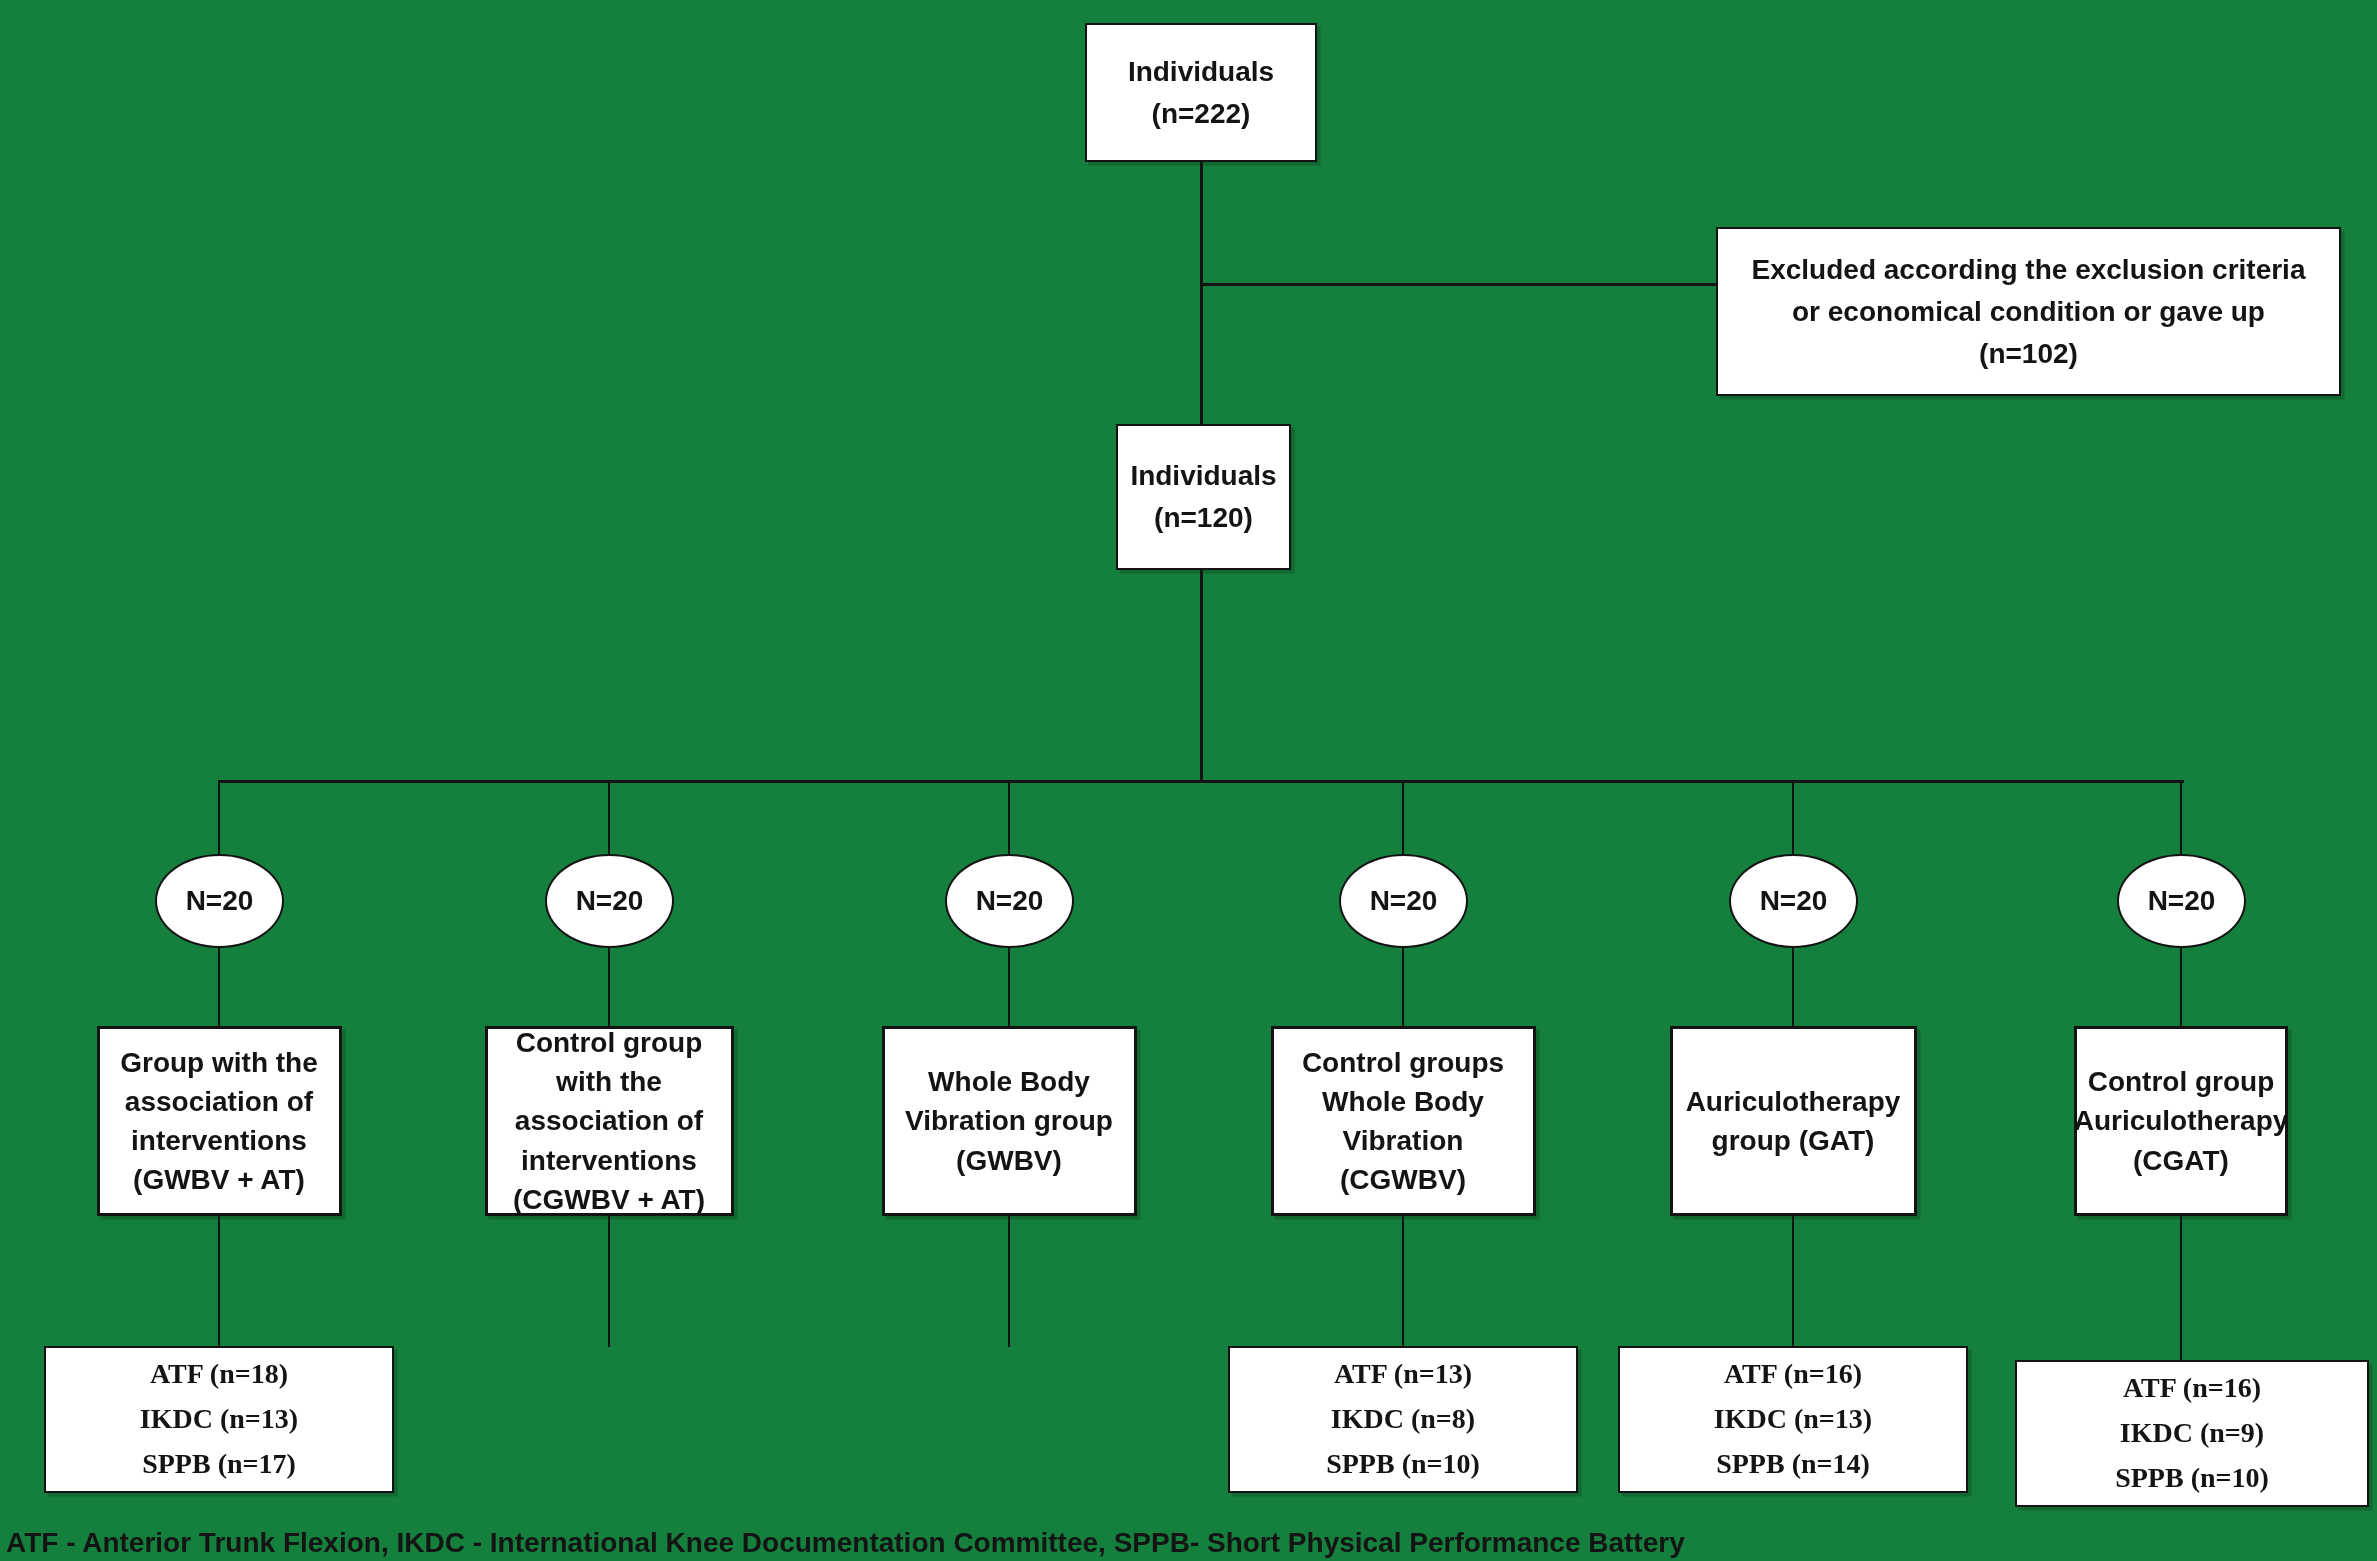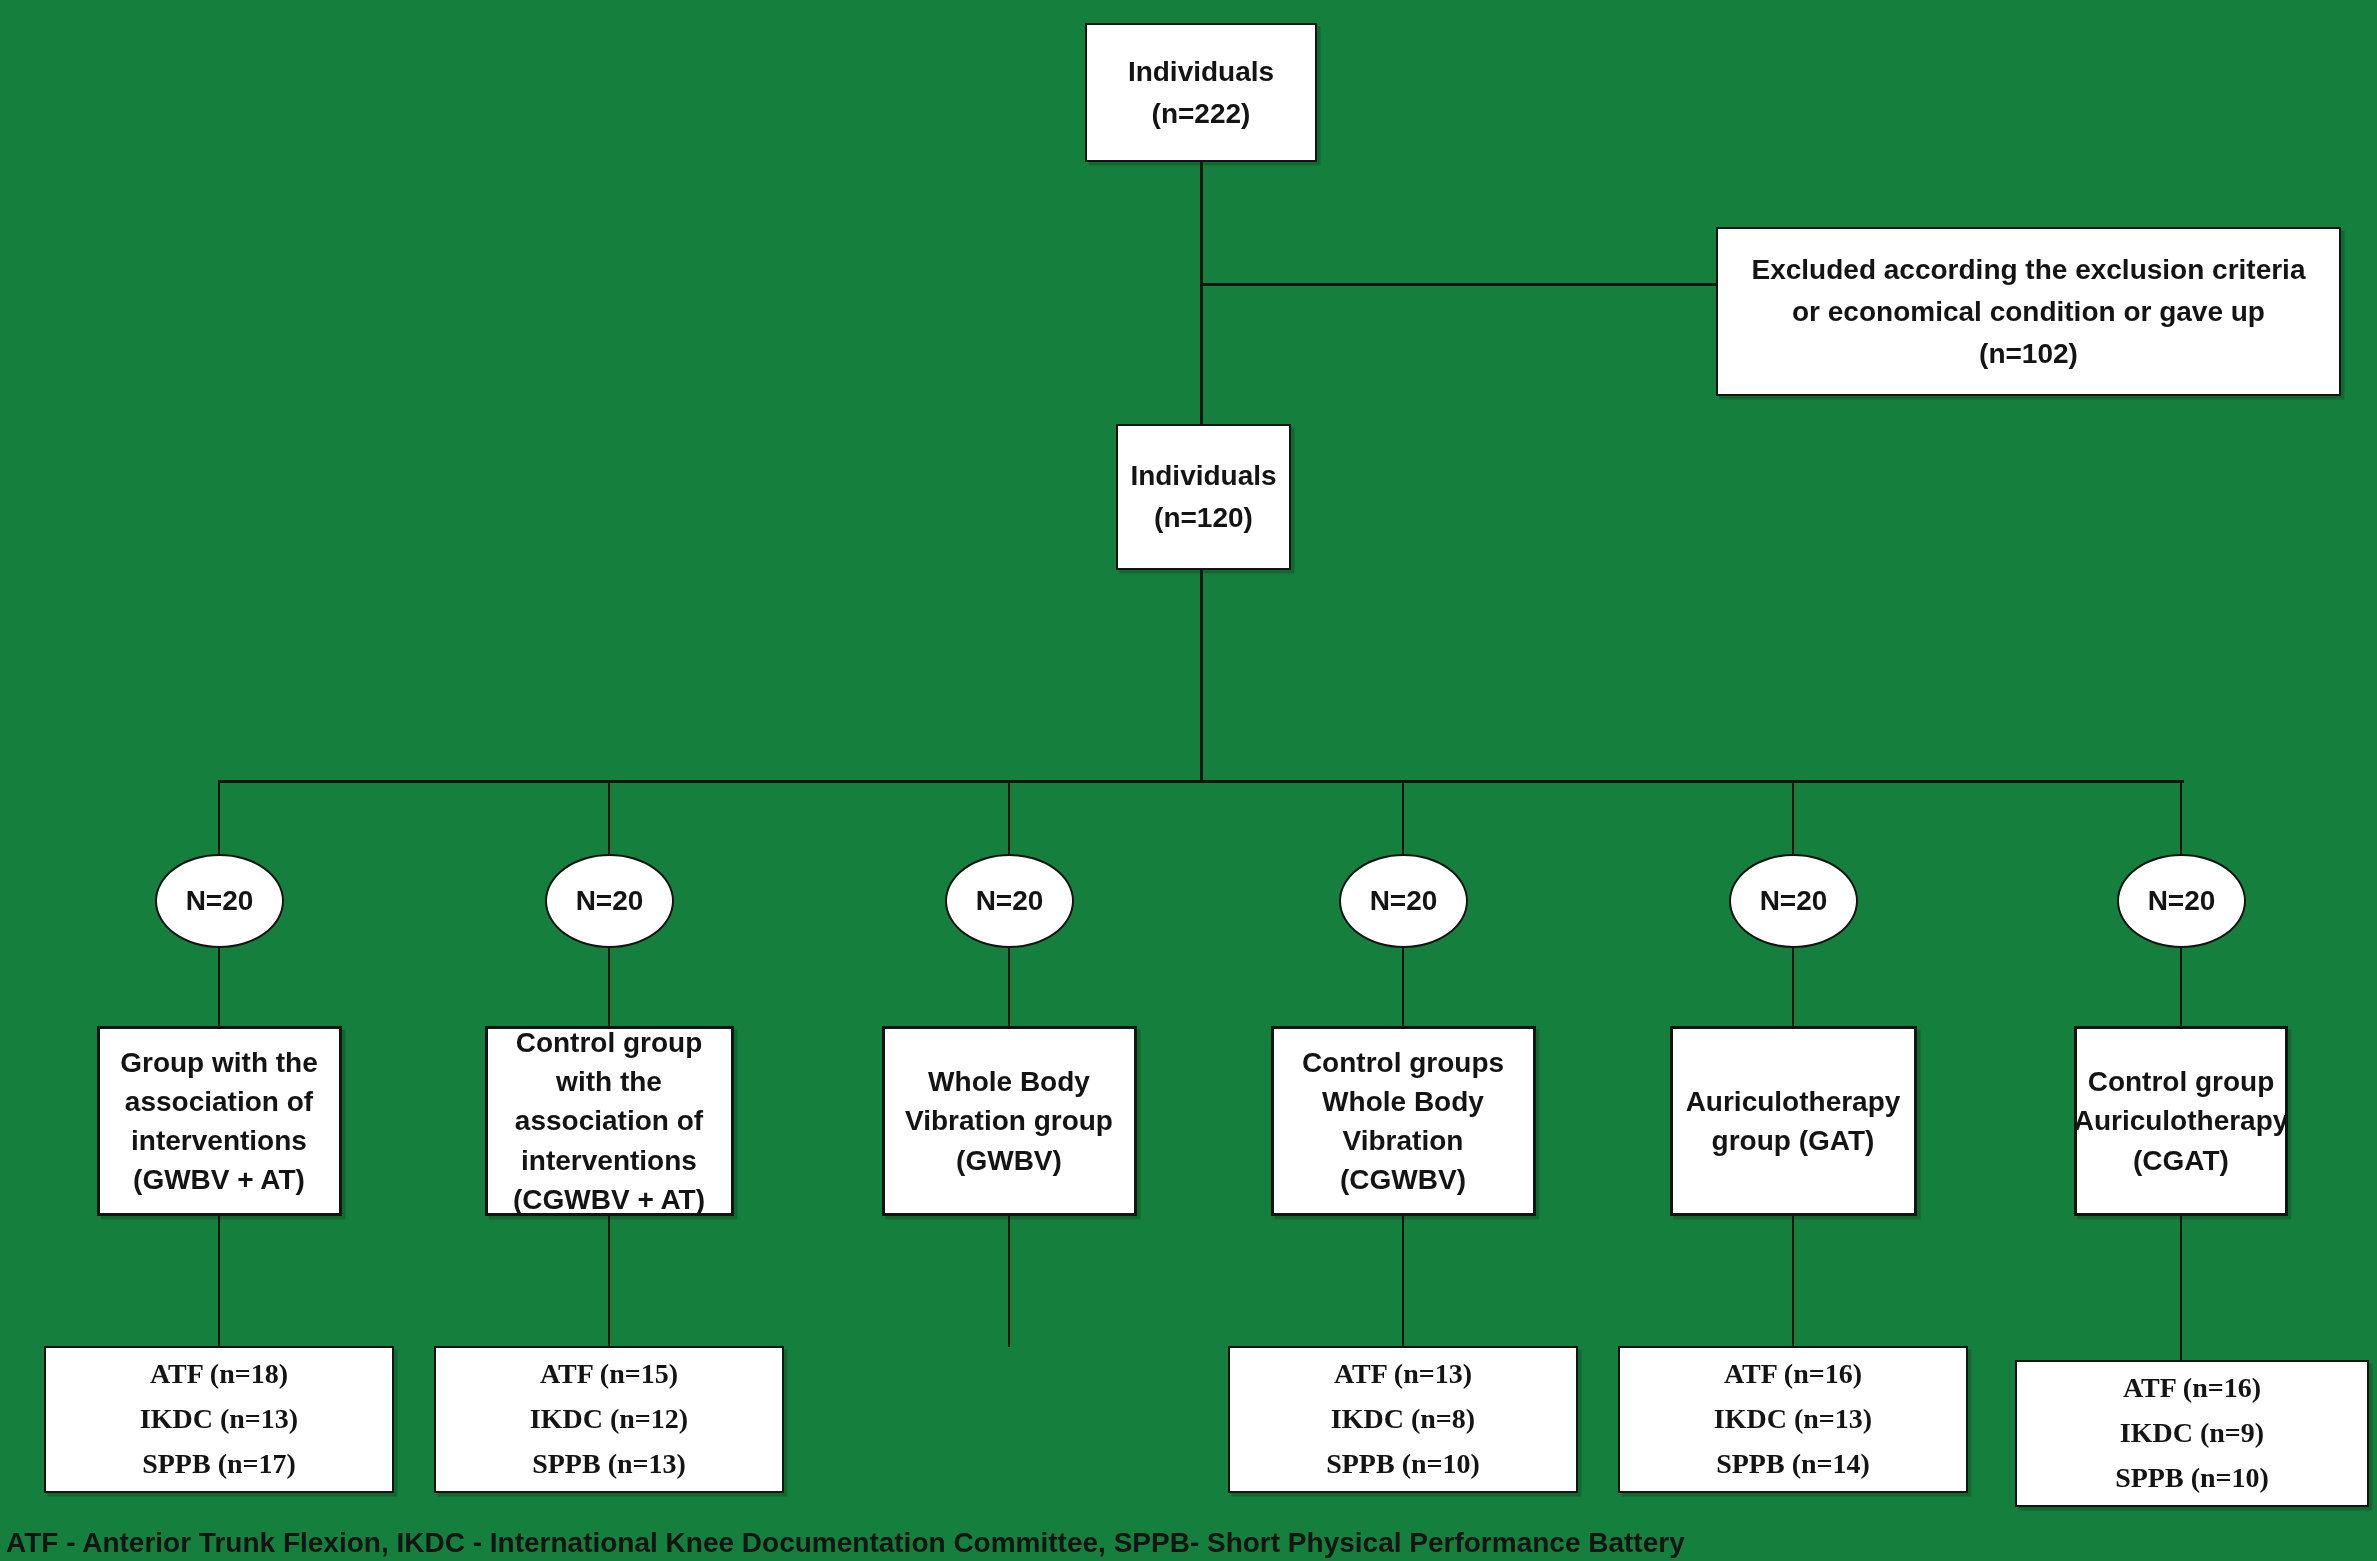--- a/index.html
+++ b/index.html
@@ -109,23 +109,20 @@
   <div class="column" style="--cx:609px;--gw:249px;">
     <div class="vline drop1"></div>
     <div class="ellipse">N=20</div>
     <div class="vline drop2"></div>
     <div class="node groupbox">Control group
 with the
 association of
 interventions
 (CGWBV + AT)</div>
     <div class="vline drop3"></div>
-    <div class="node outbox">ATF (n=15)
-IKDC (n=12)
-SPPB (n=13)</div>
   </div>
 
   <div class="column" style="--cx:1009px;--gw:255px;">
     <div class="vline drop1"></div>
     <div class="ellipse">N=20</div>
     <div class="vline drop2"></div>
     <div class="node groupbox">Whole Body
 Vibration group
 (GWBV)</div>
     <div class="vline drop3"></div>

